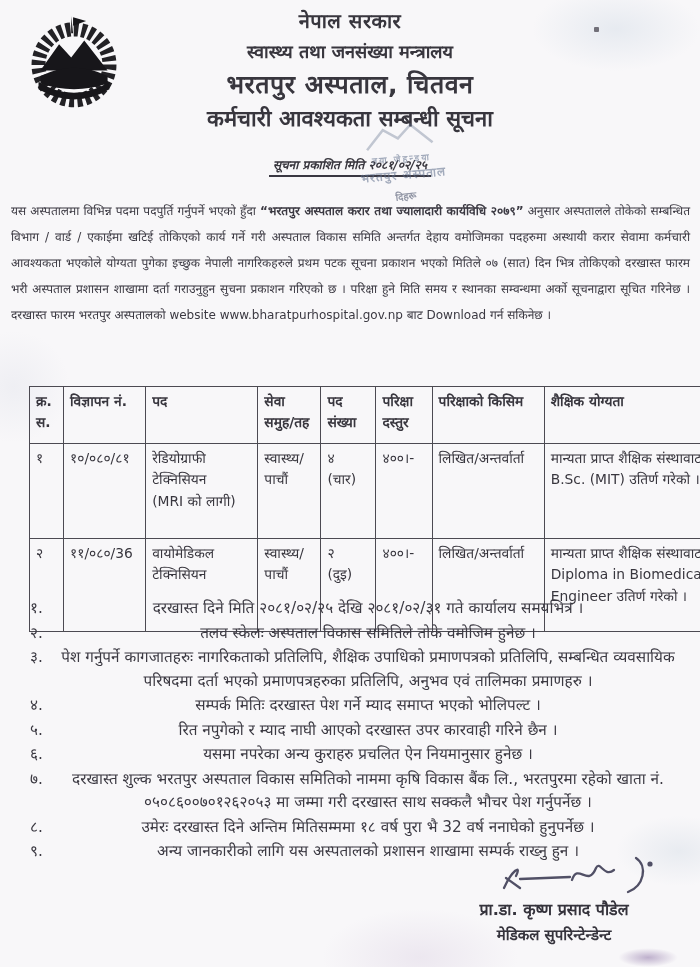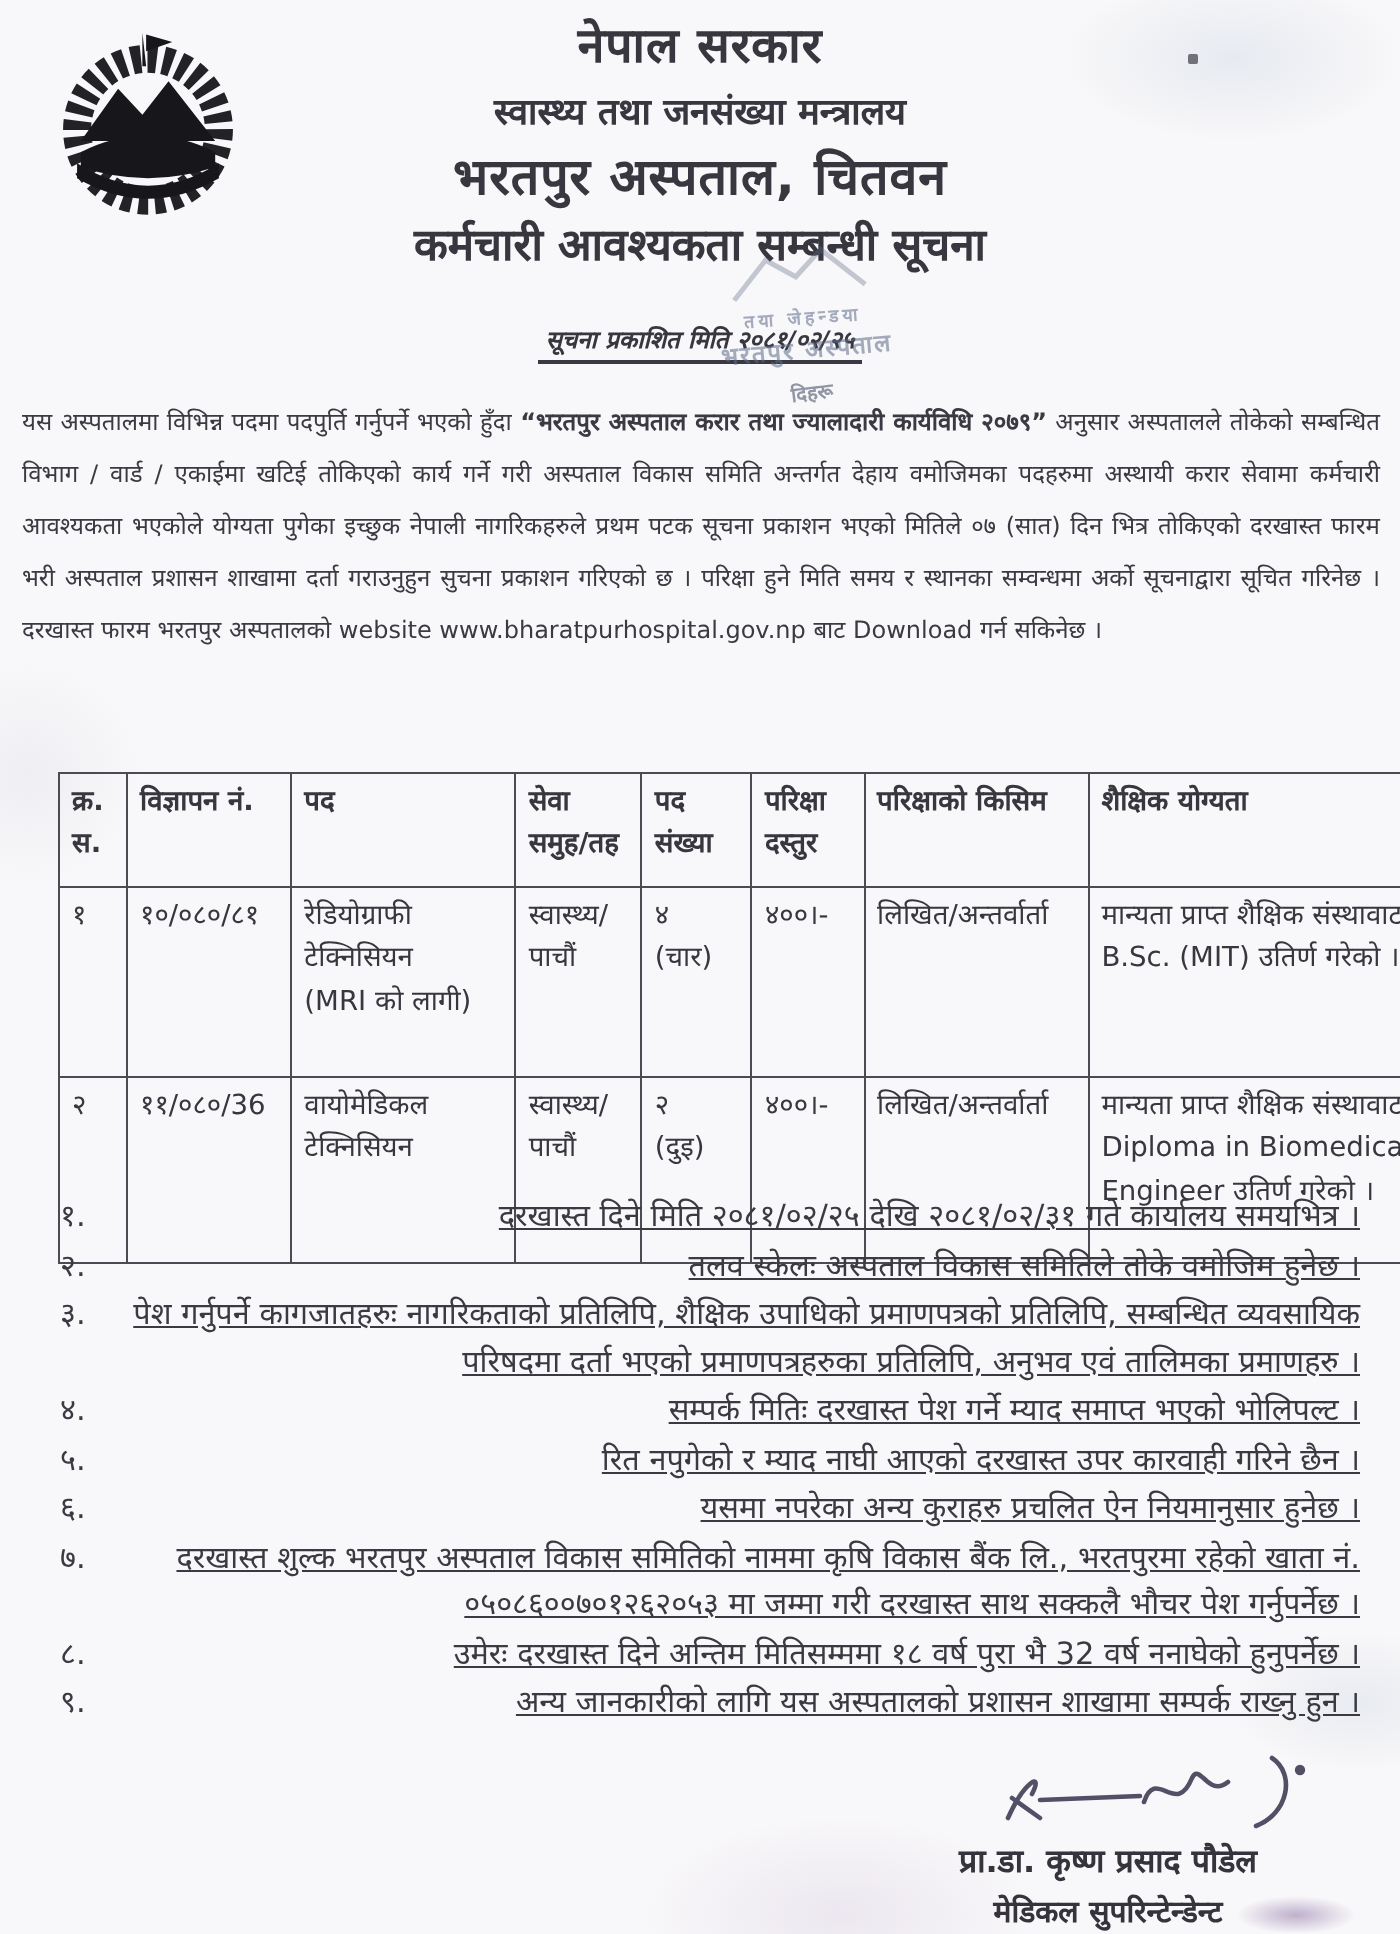--- a/index.html
+++ b/index.html
@@ -14,21 +14,21 @@
       radial-gradient(ellipse 120px 60px at 88% 3%, rgba(190,205,220,.30), transparent 70%),
       radial-gradient(ellipse 90px 50px at 97% 88%, rgba(185,200,215,.25), transparent 70%),
       radial-gradient(ellipse 140px 70px at 60% 99%, rgba(205,190,215,.28), transparent 70%),
       radial-gradient(ellipse 80px 80px at 2% 40%, rgba(200,205,220,.20), transparent 70%),
       #f8f7f9;
     color:#38363e;
   }
   
   .emblem{position:absolute;left:18px;top:12px;width:112px;height:102px;}
   .hdr{position:absolute;left:0;top:10px;width:100%;text-align:center;line-height:1.15;}
-  .hdr .gov{font-size:24px;font-weight:bold;letter-spacing:.5px;}
+  .hdr .gov{font-size:20px;font-weight:bold;letter-spacing:.5px;}
   .hdr .ministry{font-size:18px;font-weight:bold;margin-top:9px;}
   .hdr .hospital{font-size:25px;font-weight:bold;margin-top:8px;letter-spacing:.5px;}
   .hdr .notice-title{font-size:22px;font-weight:bold;margin-top:7px;}
   .hdr .pub-date{display:inline-block;font-size:12px;font-weight:bold;margin-top:9px;
     border-bottom:2px solid #3a3842;padding:0 4px 2px;font-style:italic;}
   .speck{position:absolute;left:594px;top:27px;width:5px;height:5px;background:#4a4650;border-radius:1px;opacity:.75;}
   
   .stamp{
     position:absolute;left:318px;top:122px;width:170px;height:100px;
     transform:rotate(-7deg);
@@ -58,23 +58,23 @@
   }
   .vac-table th{font-weight:bold;height:48px;}
   .vac-table td{height:auto;}
   .vac-table tr.r1 td{height:86px;}
   .vac-table tr.r2 td{height:84px;}
   
   .notes{position:absolute;left:30px;top:597px;width:650px;
     font-size:15.3px;line-height:23.5px;color:#3b3942;}
   .notes .note{display:flex;margin-bottom:1px;}
   .notes .num{width:26px;flex:0 0 26px;}
-  .notes .txt{flex:1;text-align:right;text-decoration:underline;}
-  
-  .sig{position:absolute;right:26px;top:873px;width:240px;text-align:center;}
+  .notes .txt{flex:1;text-align:center;}
+  
+  .sig{position:absolute;right:26px;top:852px;width:240px;text-align:center;}
   .sig .scribble{display:block;margin:0 0 0 60px;}
   .sig .name{font-size:16px;font-weight:bold;margin-top:-6px;color:#35333c;}
   .sig .title{font-size:15px;font-weight:bold;margin-top:4px;color:#35333c;text-align:center;}
   .smudge{position:absolute;left:618px;top:948px;width:60px;height:19px;
     background:radial-gradient(ellipse at center, rgba(120,90,150,.45), transparent 70%);}
 </style>
 </head>
 <body>
 
 <div class="page">

